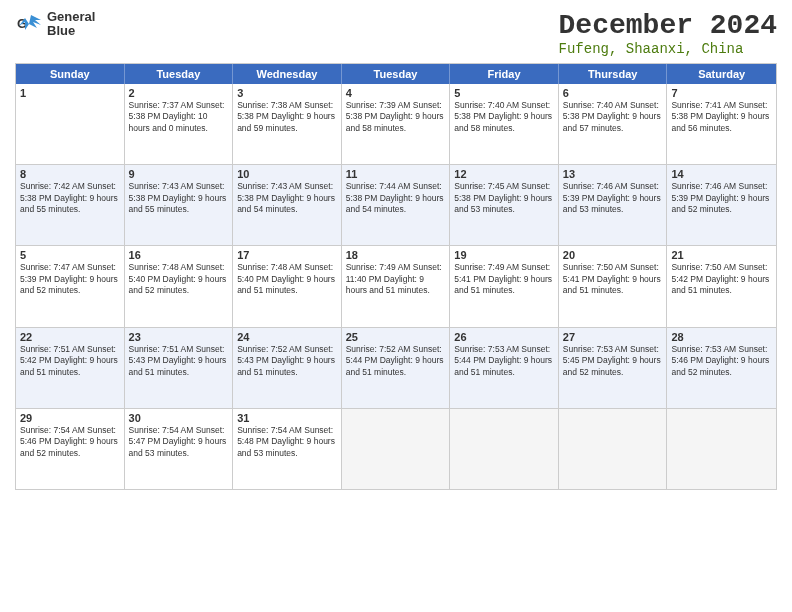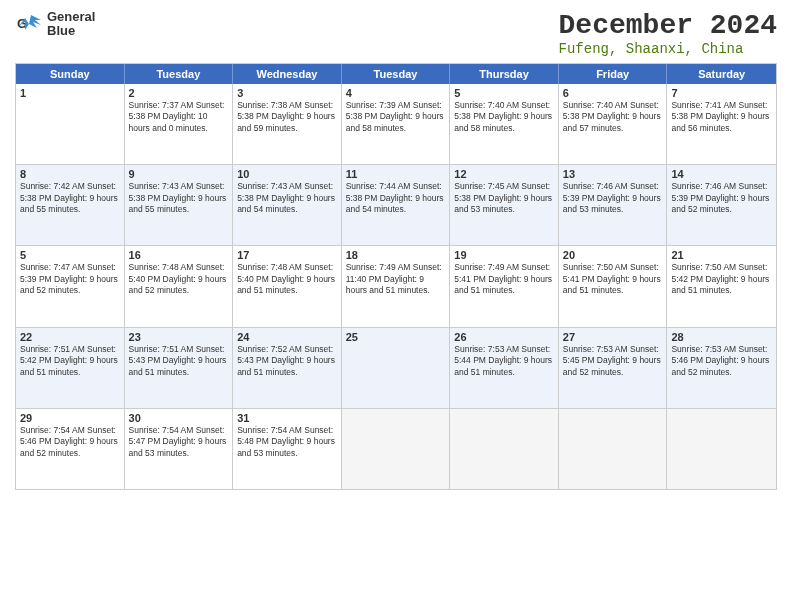--- a/index.html
+++ b/index.html
@@ -131,22 +131,22 @@
       <h2>Fufeng, Shaanxi, China</h2>
     </div>
   </div>
 
   <div class="calendar">
     <div class="cal-header">
       <div class="cal-header-cell">Sunday</div>
       <div class="cal-header-cell">Tuesday</div>
       <div class="cal-header-cell">Wednesday</div>
       <div class="cal-header-cell">Tuesday</div>
+      <div class="cal-header-cell">Friday</div>
       <div class="cal-header-cell">Thursday</div>
-      <div class="cal-header-cell">Friday</div>
       <div class="cal-header-cell">Saturday</div>
     </div>
     <div class="cal-body" id="cal-body">
     <div class="cal-row">
           <div class="cal-cell">
             <span class="day-num">1</span>
           </div>
           <div class="cal-cell">
             <span class="day-num">2</span>
             <div class="day-info">Sunrise: 7:37 AM
@@ -309,20 +309,24 @@
           </div>
           <div class="cal-cell alt-row">
             <span class="day-num">24</span>
             <div class="day-info">Sunrise: 7:52 AM
 Sunset: 5:43 PM
 Daylight: 9 hours
 and 51 minutes.</div>
           </div>
           <div class="cal-cell alt-row">
             <span class="day-num">25</span>
+            <div class="day-info">Sunrise: 7:52 AM
+Sunset: 5:44 PM
+Daylight: 9 hours
+and 51 minutes.</div>
           </div>
           <div class="cal-cell alt-row">
             <span class="day-num">26</span>
             <div class="day-info">Sunrise: 7:53 AM
 Sunset: 5:44 PM
 Daylight: 9 hours
 and 51 minutes.</div>
           </div>
           <div class="cal-cell alt-row">
             <span class="day-num">27</span>

